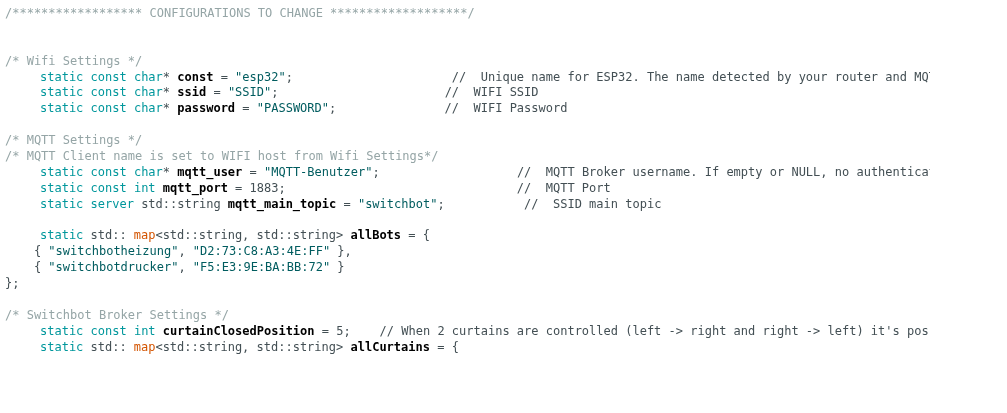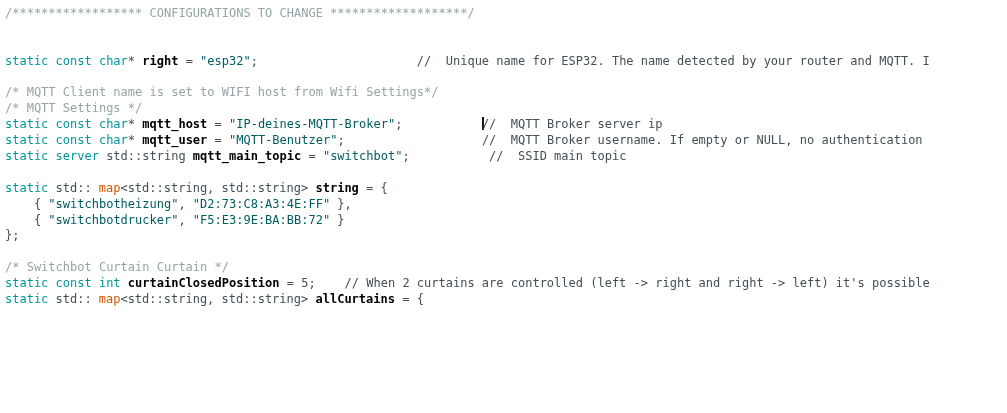--- a/index.html
+++ b/index.html
@@ -22,50 +22,53 @@
     overflow: hidden;
     cursor: text;
   }
   .line {
     white-space: pre;
     height: 15.9px;
   }
   
   .cb  { color: var(--c-cb); }   
   .cl  { color: var(--c-cl); }   
-  .k   { color: var(--c-k); }    
+  .k   { color: var(--c-k); margin-left: 35px; }    
   .o   { color: var(--c-o); padding-left: 7px; }    
   .p   { color: var(--c-p); }    
   .i   { color: var(--c-i); font-weight: bold; } 
   .str { color: var(--c-str); }  
   .caret {
     display: inline-block;
     width: 0;
     height: 13px;
     border-left: 2px solid #15181a;
     vertical-align: -2px;
     margin-right: -2px;
   }
 </style>
 </head>
 <body style="background: rgb(255, 255, 255);">
 
 <div class="editor" id="editor">
     <div class="line"><span class="cb">/****************** CONFIGURATIONS TO CHANGE *******************/</span></div>
     <div class="line"></div>
     <div class="line"></div>
-    <div class="line"><span class="k">static const char</span><span class="p">* </span><span class="i">right</span><span class="p"> = </span><span class="str">"esp32"</span><span class="p">;                      </span><span class="cl">//  Unique name for ESP32. The name detected by your router and MQTT. If you are usi</span></div>
+    <div class="line"><span class="cb">/* Wifi Settings */</span></div>
+    <div class="line"><span class="k">static const char</span><span class="p">* </span><span class="i">const</span><span class="p"> = </span><span class="str">"esp32"</span><span class="p">;                      </span><span class="cl">//  Unique name for ESP32. The name detected by your router and MQTT. If you are usi</span></div>
+    <div class="line"><span class="k">static const char</span><span class="p">* </span><span class="i">ssid</span><span class="p"> = </span><span class="str">"SSID"</span><span class="p">;                       </span><span class="cl">//  WIFI SSID</span></div>
+    <div class="line"><span class="k">static const char</span><span class="p">* </span><span class="i">password</span><span class="p"> = </span><span class="str">"PASSWORD"</span><span class="p">;               </span><span class="cl">//  WIFI Password</span></div>
     <div class="line"></div>
+    <div class="line"><span class="cb">/* MQTT Settings */</span></div>
     <div class="line"><span class="cb">/* MQTT Client name is set to WIFI host from Wifi Settings*/</span></div>
-    <div class="line"><span class="cb">/* MQTT Settings */</span></div>
-    <div class="line"><span class="k">static const char</span><span class="p">* </span><span class="i">mqtt_host</span><span class="p"> = </span><span class="str">"IP-deines-MQTT-Broker"</span><span class="p">;           </span><span class="caret"></span><span class="cl">//  MQTT Broker server ip</span></div>
     <div class="line"><span class="k">static const char</span><span class="p">* </span><span class="i">mqtt_user</span><span class="p"> = </span><span class="str">"MQTT-Benutzer"</span><span class="p">;                   </span><span class="cl">//  MQTT Broker username. If empty or NULL, no authentication will be used</span></div>
+    <div class="line"><span class="k">static const int</span><span class="p"> </span><span class="i">mqtt_port</span><span class="p"> = 1883;                                </span><span class="cl">//  MQTT Port</span></div>
     <div class="line"><span class="k">static server</span><span class="p"> std::string </span><span class="i">mqtt_main_topic</span><span class="p"> = </span><span class="str">"switchbot"</span><span class="p">;           </span><span class="cl">//  SSID main topic</span></div>
     <div class="line"></div>
-    <div class="line"><span class="k">static</span><span class="p"> std::</span><span class="o">map</span><span class="p">&lt;std::string, std::string&gt; </span><span class="i">string</span><span class="p"> = {</span></div>
+    <div class="line"><span class="k">static</span><span class="p"> std::</span><span class="o">map</span><span class="p">&lt;std::string, std::string&gt; </span><span class="i">allBots</span><span class="p"> = {</span></div>
     <div class="line"><span class="p">    { </span><span class="str">"switchbotheizung"</span><span class="p">, </span><span class="str">"D2:73:C8:A3:4E:FF"</span><span class="p"> },</span></div>
     <div class="line"><span class="p">    { </span><span class="str">"switchbotdrucker"</span><span class="p">, </span><span class="str">"F5:E3:9E:BA:BB:72"</span><span class="p"> }</span></div>
     <div class="line"><span class="p">};</span></div>
     <div class="line"></div>
-    <div class="line"><span class="cb">/* Switchbot Curtain Curtain */</span></div>
+    <div class="line"><span class="cb">/* Switchbot Broker Settings */</span></div>
     <div class="line"><span class="k">static const int</span><span class="p"> </span><span class="i">curtainClosedPosition</span><span class="p"> = 5;    </span><span class="cl">// When 2 curtains are controlled (left -&gt; right and right -&gt; left) it's possible one of the cu</span></div>
     <div class="line"><span class="k">static</span><span class="p"> std::</span><span class="o">map</span><span class="p">&lt;std::string, std::string&gt; </span><span class="i">allCurtains</span><span class="p"> = {</span></div>
   </div>
 
 </body></html>

